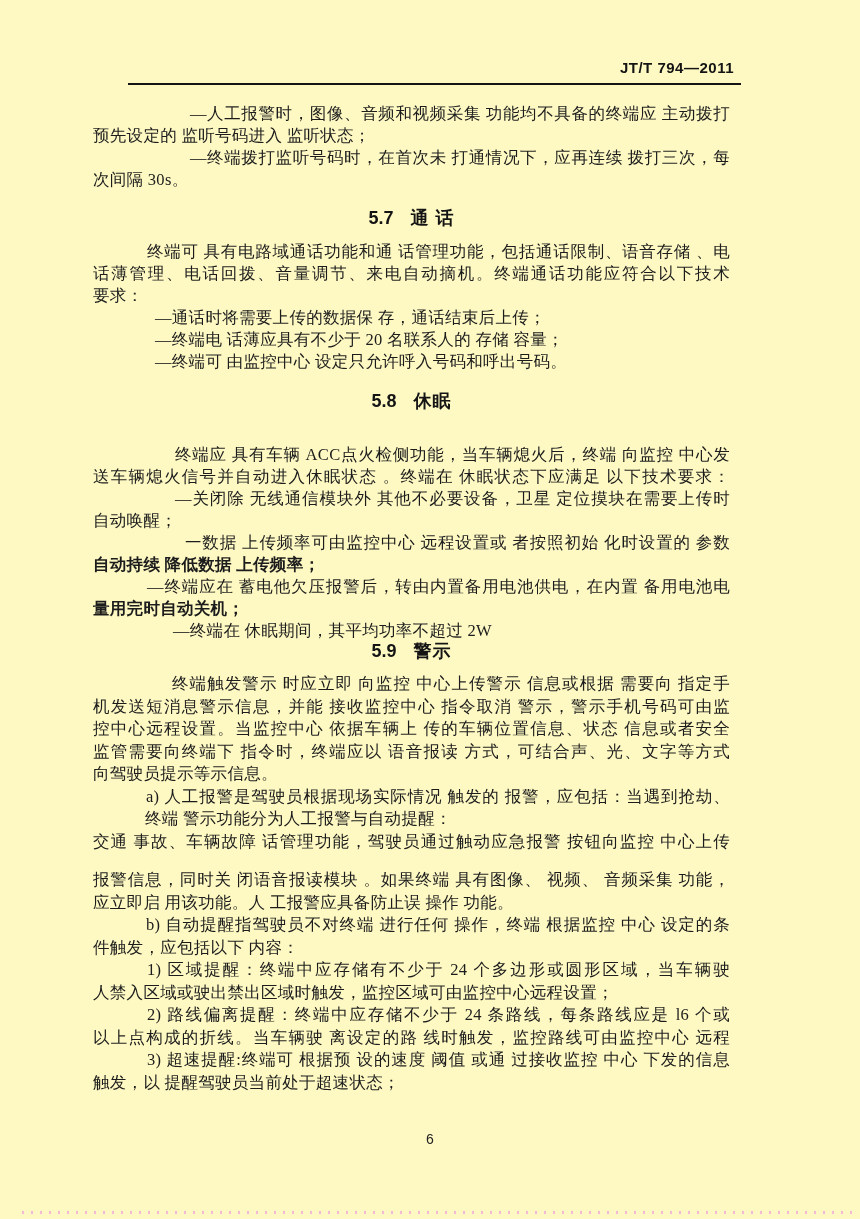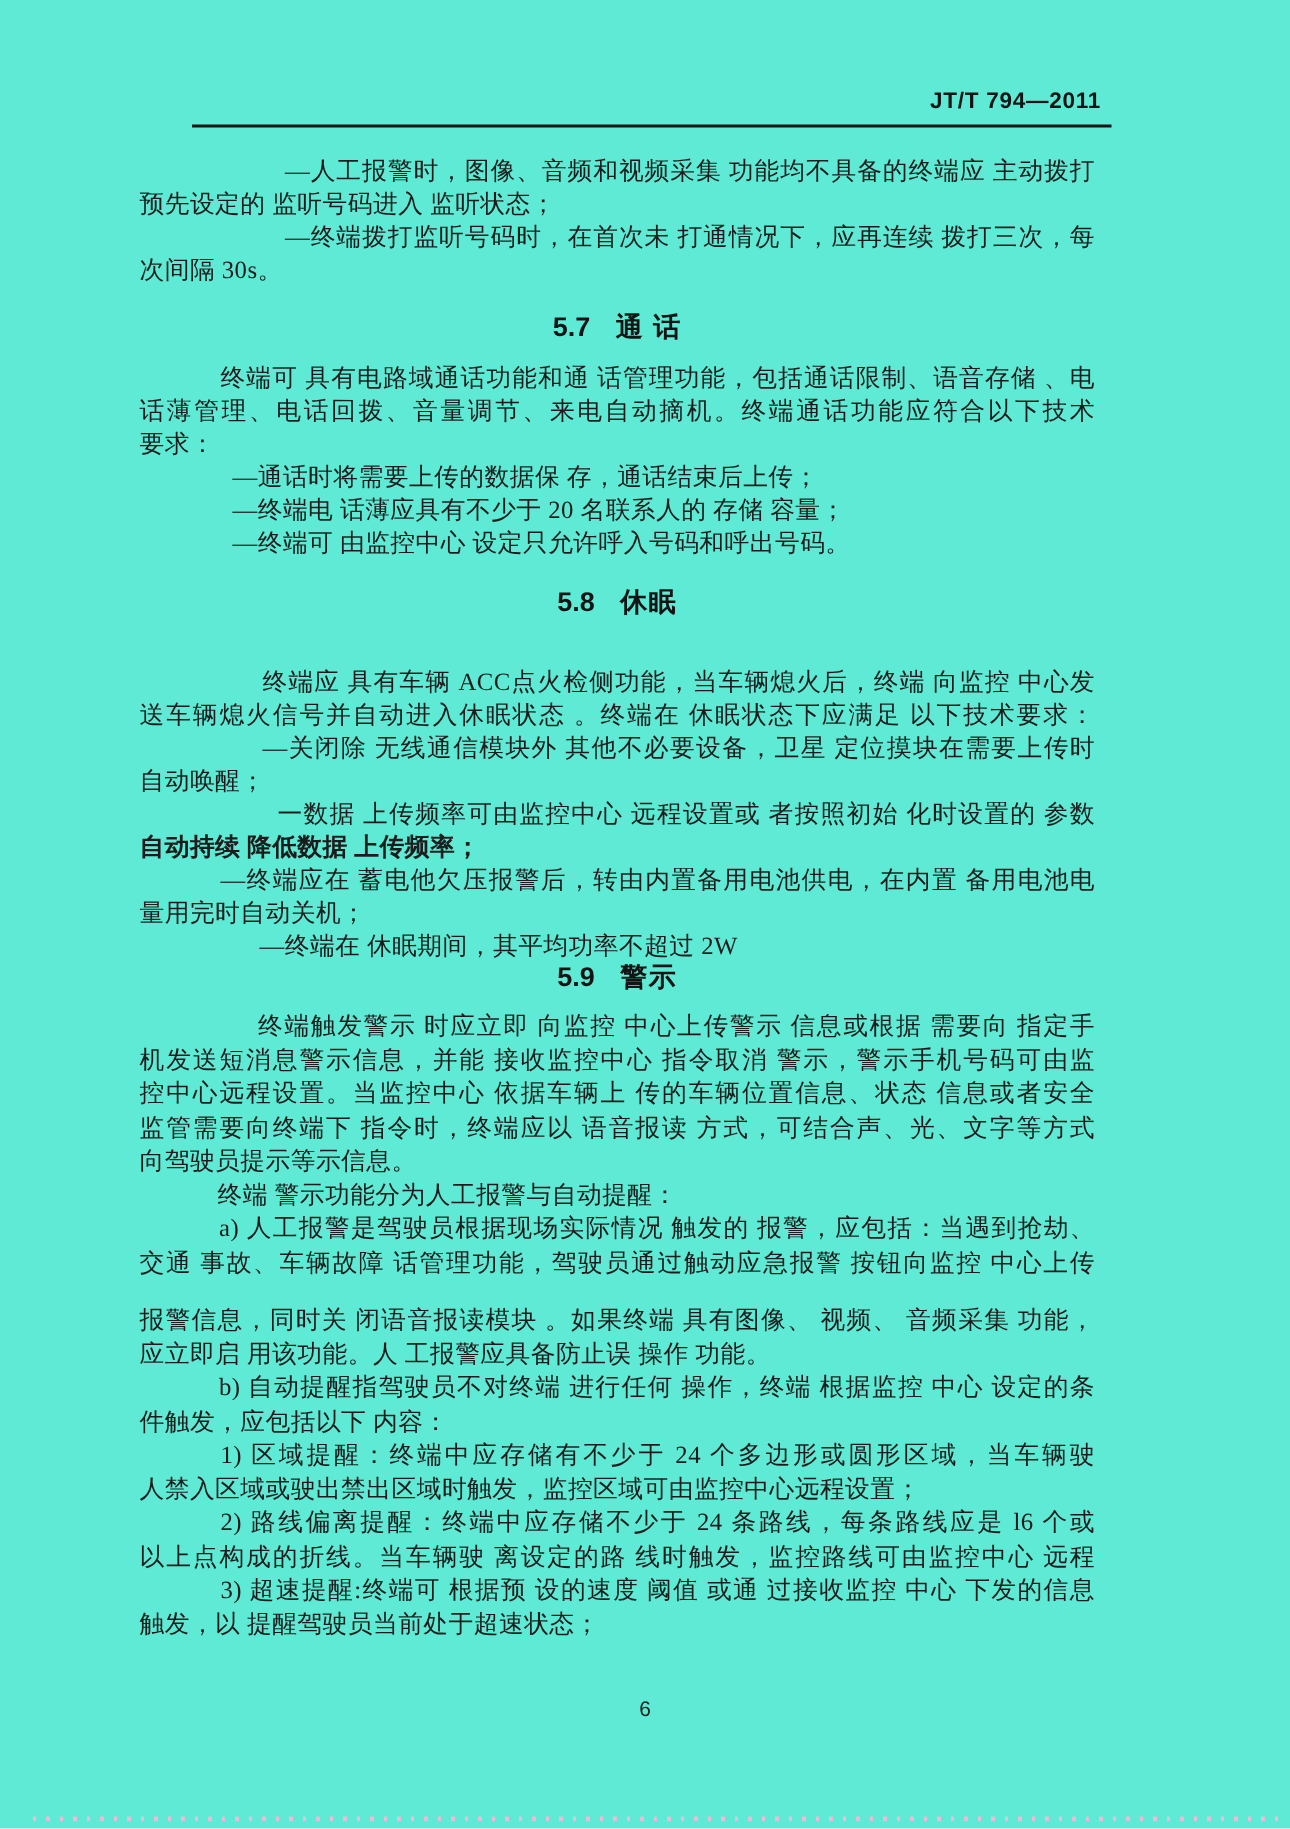--- a/index.html
+++ b/index.html
@@ -1,20 +1,20 @@
 <!DOCTYPE html>
 <html><head>
 <meta charset="utf-8">
 <style>
   html, body { margin: 0; padding: 0; background: #ffffff; }
   #page {
     position: relative;
     width: 860px;
     height: 1219px;
-    background: #5eead4;
+    background: #fef9c3;
     overflow: hidden;
     font-family: "Liberation Serif", "DejaVu Serif", serif;
     color: #1c1c1c;
   }
   
   .hdr-code {
     position: absolute;
     top: 59px;
     right: 126px;
     font-family: "Liberation Sans", "DejaVu Sans", sans-serif;
@@ -107,32 +107,32 @@
       </div>
       <div class="heading" style="top: 389px;"><span class="num">5.8</span><span class="ttl">休眠</span></div>
       <div class="textblock" style="top: 444px;">
         <div class="ln j" style="padding-left: 82px;">终端应 具有车辆 ACC点火检侧功能，当车辆熄火后，终端 向监控 中心发</div>
         <div class="ln j" style="padding-left: 0px;">送车辆熄火信号并自动进入休眠状态 。终端在 休眠状态下应满足 以下技术要求：</div>
         <div class="ln j" style="padding-left: 82px;">—关闭除 无线通信模块外 其他不必要设备，卫星 定位摸块在需要上传时</div>
         <div class="ln" style="padding-left: 0px;">自动唤醒；</div>
         <div class="ln j" style="padding-left: 92px;">一数据 上传频率可由监控中心 远程设置或 者按照初始 化时设置的 参数</div>
         <div class="ln" style="padding-left: 0px; font-weight: bold;">自动持续 降低数据 上传频率；</div>
         <div class="ln j" style="padding-left: 54px;">—终端应在 蓄电他欠压报警后，转由内置备用电池供电，在内置 备用电池电</div>
-        <div class="ln" style="padding-left: 0px;">量用完时自动关机；</div>
+        <div class="ln" style="padding-left: 0px; font-weight: bold;">量用完时自动关机；</div>
         <div class="ln" style="padding-left: 80px;">—终端在 休眠期间，其平均功率不超过 2W</div>
       </div>
       <div class="heading" style="top: 639px;"><span class="num">5.9</span><span class="ttl">警示</span></div>
       <div class="textblock lh23" style="top: 673px;">
         <div class="ln j" style="padding-left: 79px;">终端触发警示 时应立即 向监控 中心上传警示 信息或根据 需要向 指定手</div>
         <div class="ln j" style="padding-left: 0px;">机发送短消息警示信息，并能 接收监控中心 指令取消 警示，警示手机号码可由监</div>
         <div class="ln j" style="padding-left: 0px;">控中心远程设置。当监控中心 依据车辆上 传的车辆位置信息、状态 信息或者安全</div>
         <div class="ln j" style="padding-left: 0px;">监管需要向终端下 指令时，终端应以 语音报读 方式，可结合声、光、文字等方式</div>
         <div class="ln" style="padding-left: 0px;">向驾驶员提示等示信息。</div>
+        <div class="ln j" style="padding-left: 53px;">a)  人工报警是驾驶员根据现场实际情况 触发的 报警，应包括：当遇到抢劫、</div>
         <div class="ln" style="padding-left: 52px;">终端 警示功能分为人工报警与自动提醒：</div>
-        <div class="ln j" style="padding-left: 53px;">a)  人工报警是驾驶员根据现场实际情况 触发的 报警，应包括：当遇到抢劫、</div>
         <div class="ln j" style="padding-left: 0px;">交通 事故、车辆故障 话管理功能，驾驶员通过触动应急报警 按钮向监控 中心上传</div>
         <div class="ln j" style="padding-left: 0px; margin-top: 16px;">报警信息，同时关 闭语音报读模块 。如果终端 具有图像、 视频、 音频采集 功能，</div>
         <div class="ln" style="padding-left: 0px;">应立即启 用该功能。人 工报警应具备防止误 操作 功能。</div>
         <div class="ln j" style="padding-left: 53px;">b)  自动提醒指驾驶员不对终端 进行任何 操作，终端 根据监控 中心 设定的条</div>
         <div class="ln" style="padding-left: 0px;">件触发，应包括以下 内容：</div>
         <div class="ln j" style="padding-left: 54px;">1)  区域提醒：终端中应存储有不少于 24 个多边形或圆形区域，当车辆驶</div>
         <div class="ln" style="padding-left: 0px;">人禁入区域或驶出禁出区域时触发，监控区域可由监控中心远程设置；</div>
         <div class="ln j" style="padding-left: 54px;">2)  路线偏离提醒：终端中应存储不少于 24 条路线，每条路线应是 l6 个或</div>
         <div class="ln j" style="padding-left: 0px;">以上点构成的折线。当车辆驶 离设定的路 线时触发，监控路线可由监控中心 远程</div>
         <div class="ln j" style="padding-left: 54px;">3)  超速提醒:终端可 根据预 设的速度 阈值 或通 过接收监控 中心 下发的信息</div>

